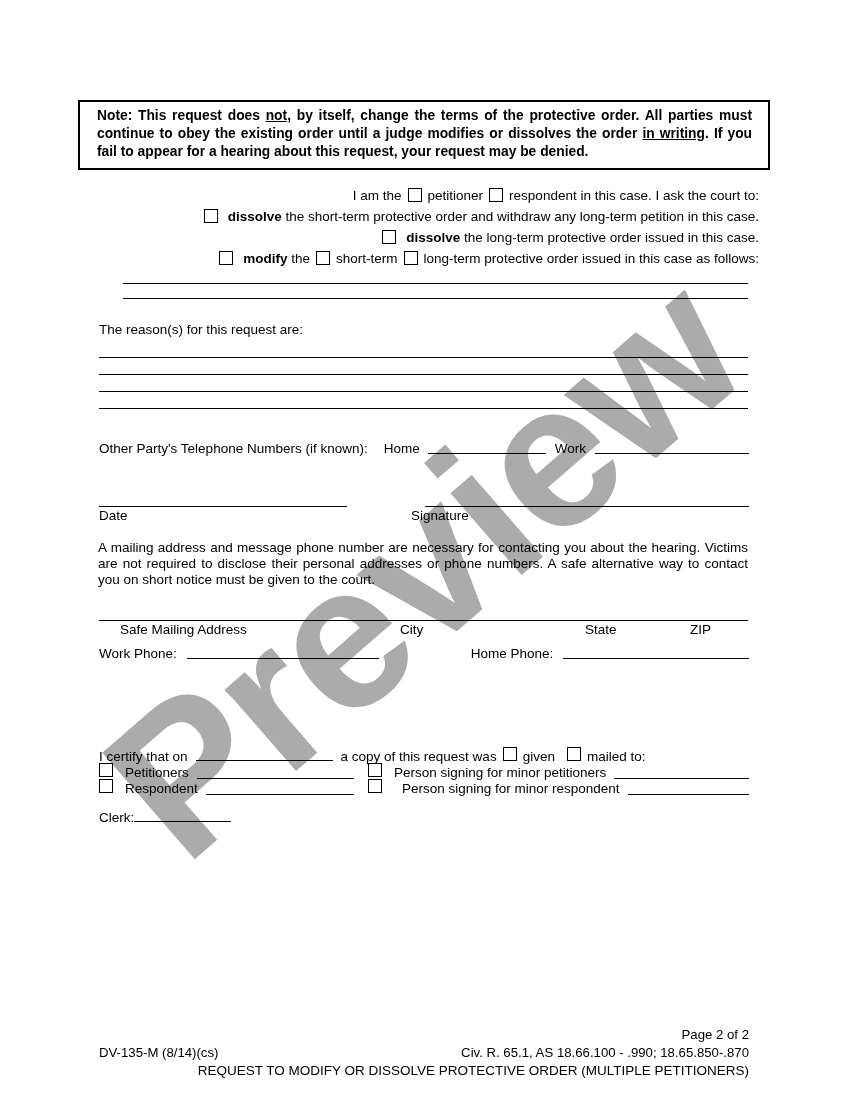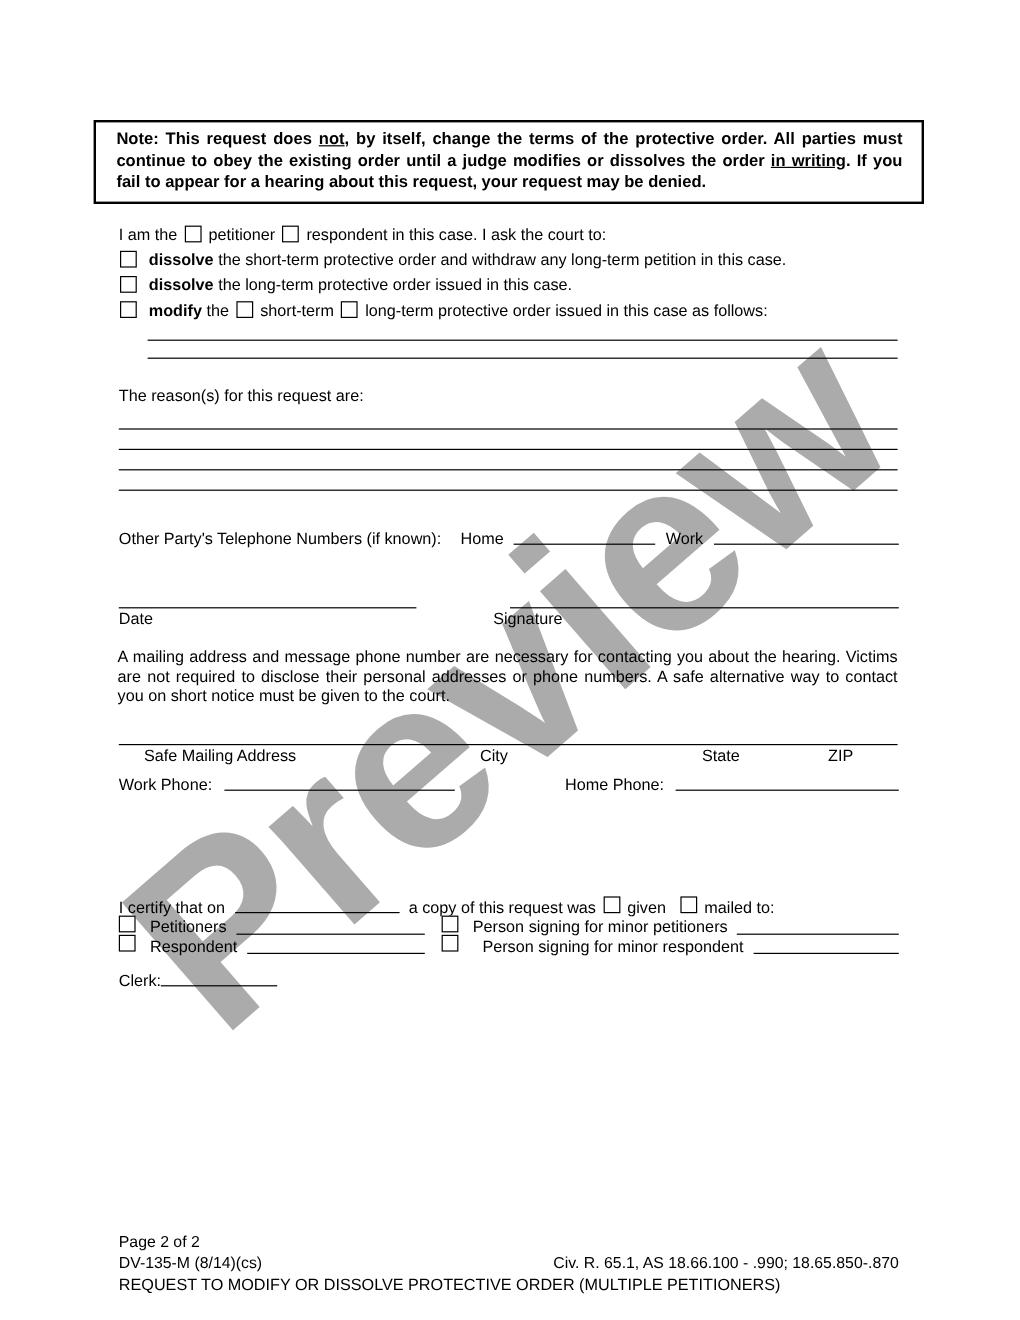--- a/index.html
+++ b/index.html
@@ -1,21 +1,21 @@
 <!DOCTYPE html>
 <html><head>
 <meta charset="utf-8">
 <style>
   html,body { margin:0; padding:0; background:#fff; }
   .page {
     position:relative; width:850px; height:1100px; background:#ffffff;
     font-family:"Liberation Sans", sans-serif; font-size:13.5px; color:#000;
     overflow:hidden;
   }
-  .abs { position:absolute; z-index:1; }
+  .abs { position:absolute; z-index:1;text-align:right; }
   .watermark {
     position:absolute; left:422px; top:567px; z-index:0;
     transform:translate(-50%,-50%) rotate(-41deg);
     font-size:205px; font-weight:bold; letter-spacing:-3px;
     white-space:nowrap; line-height:1;
   }
   .note-box {
     left:78px; top:100px; width:692px; box-sizing:border-box;
     border:2px solid #000; padding:5px 16px 7px 17px;
     font-weight:bold; font-size:13.8px; line-height:18px; text-align:justify;

